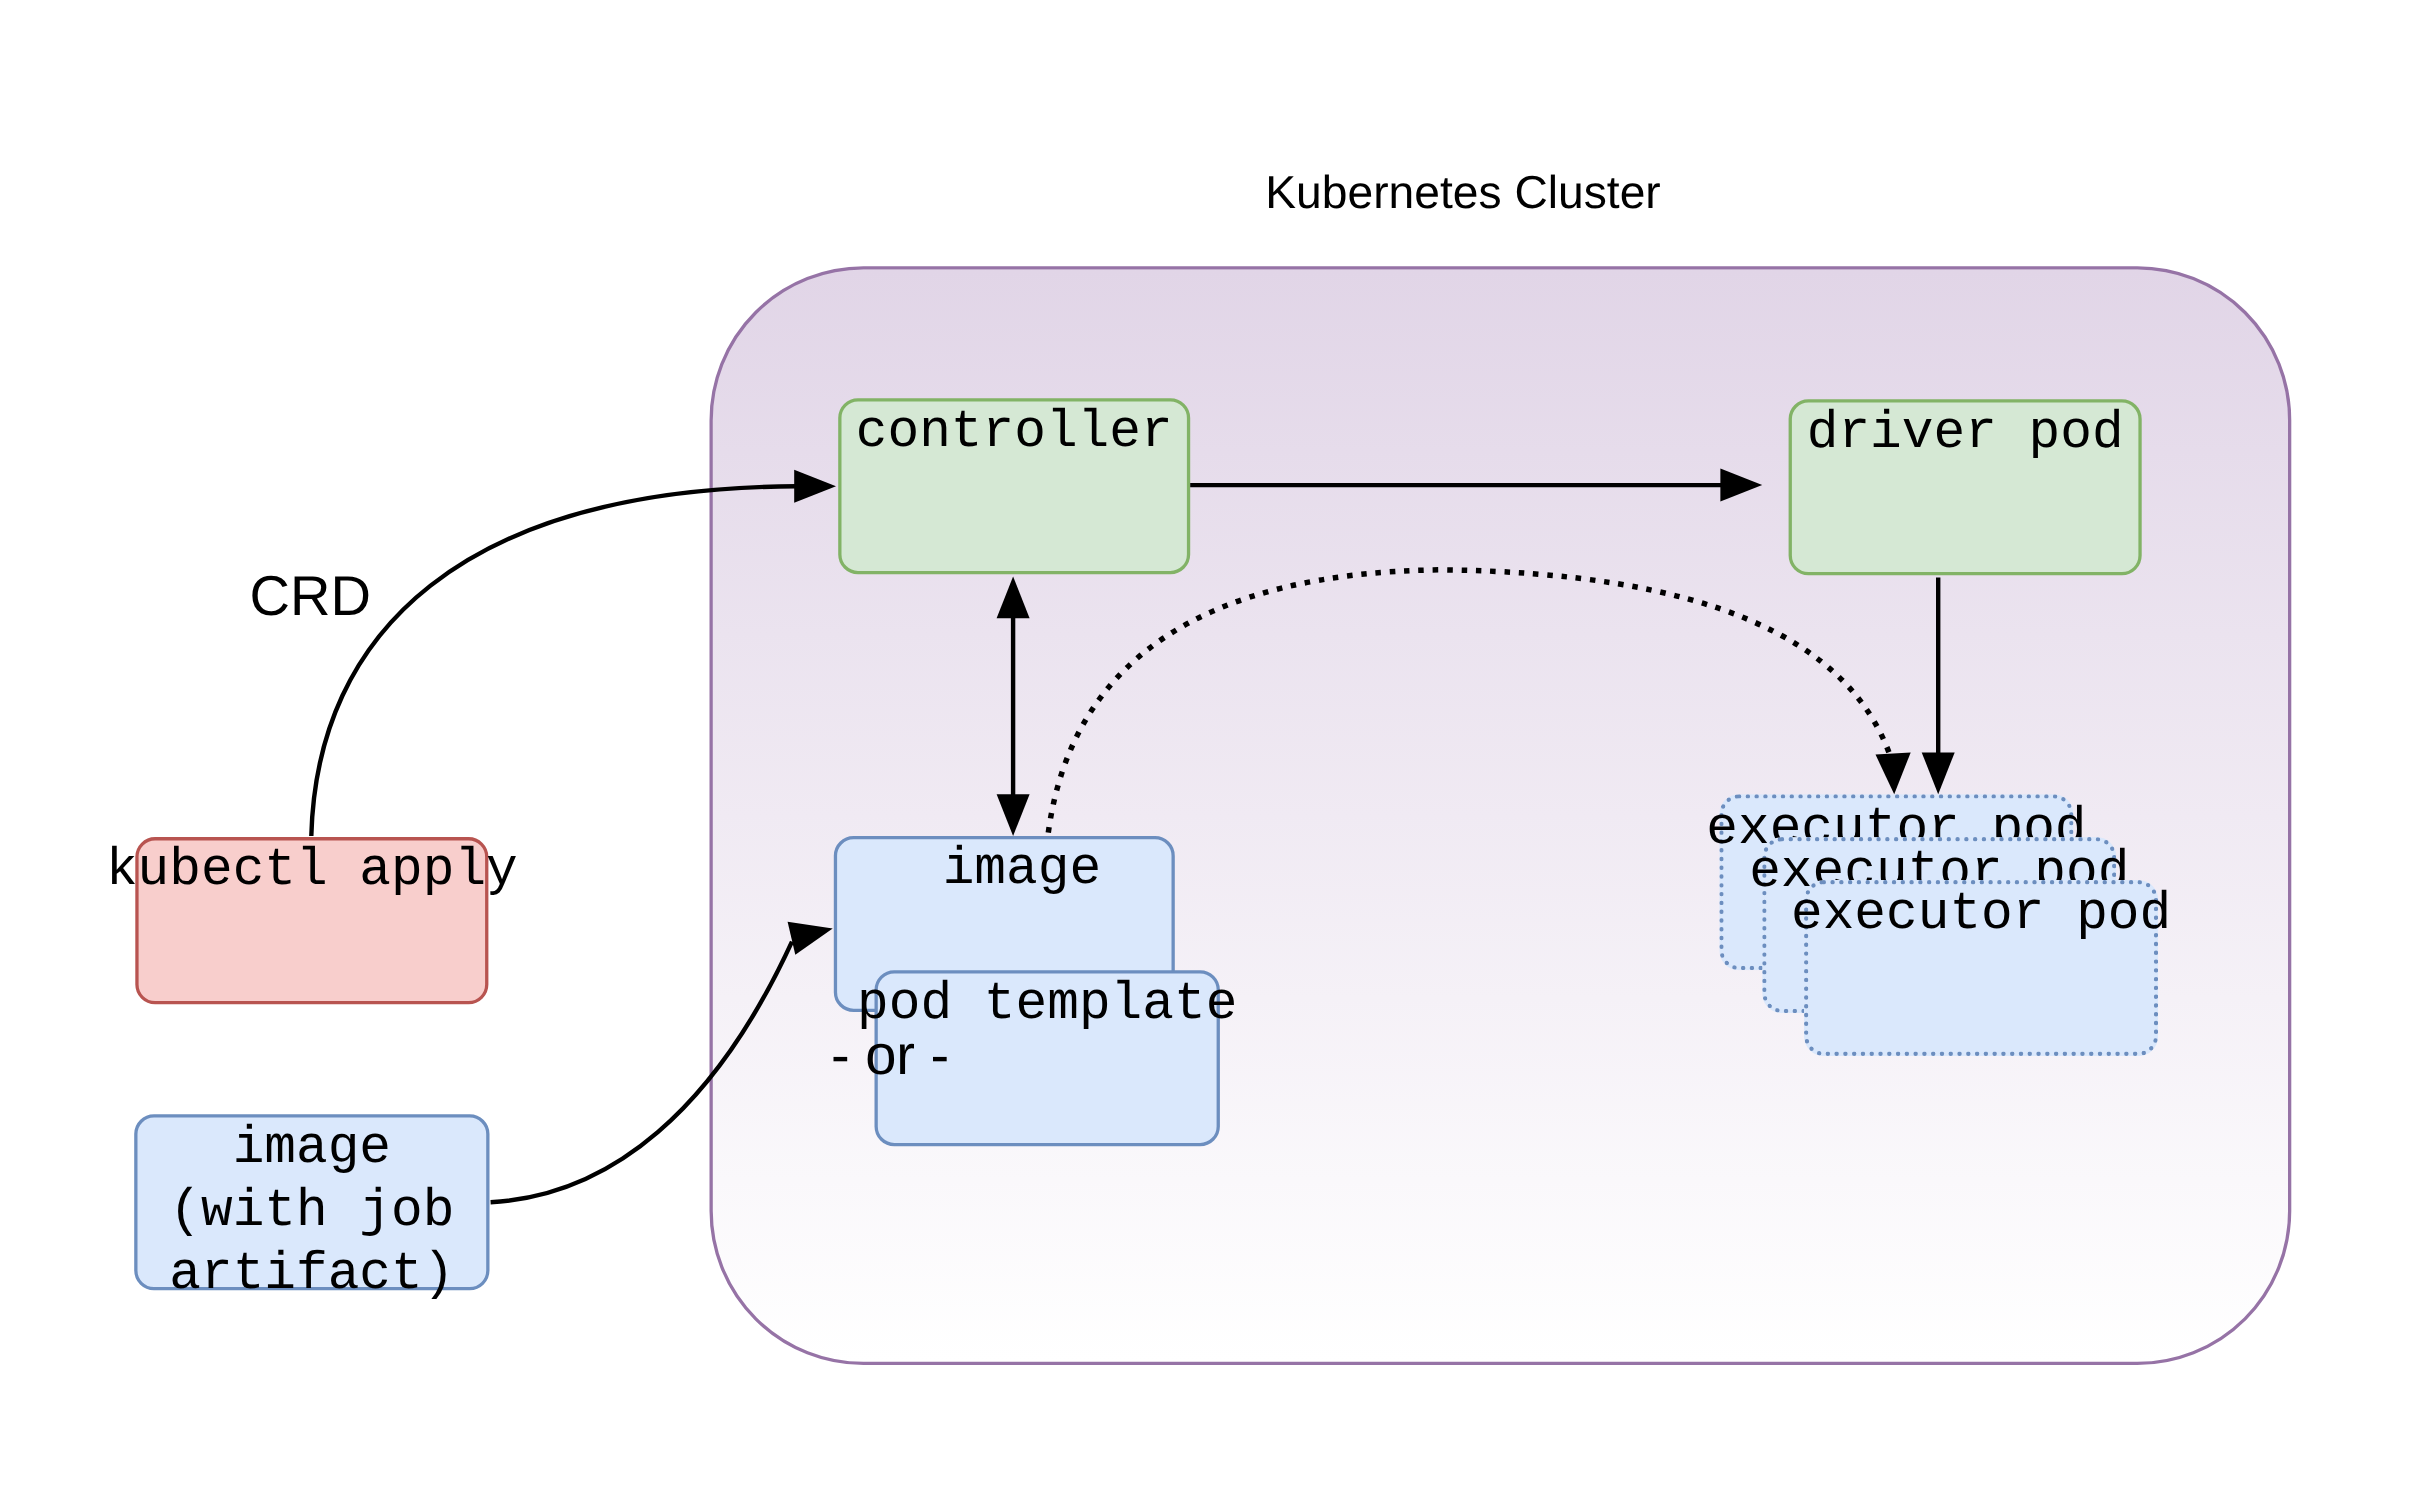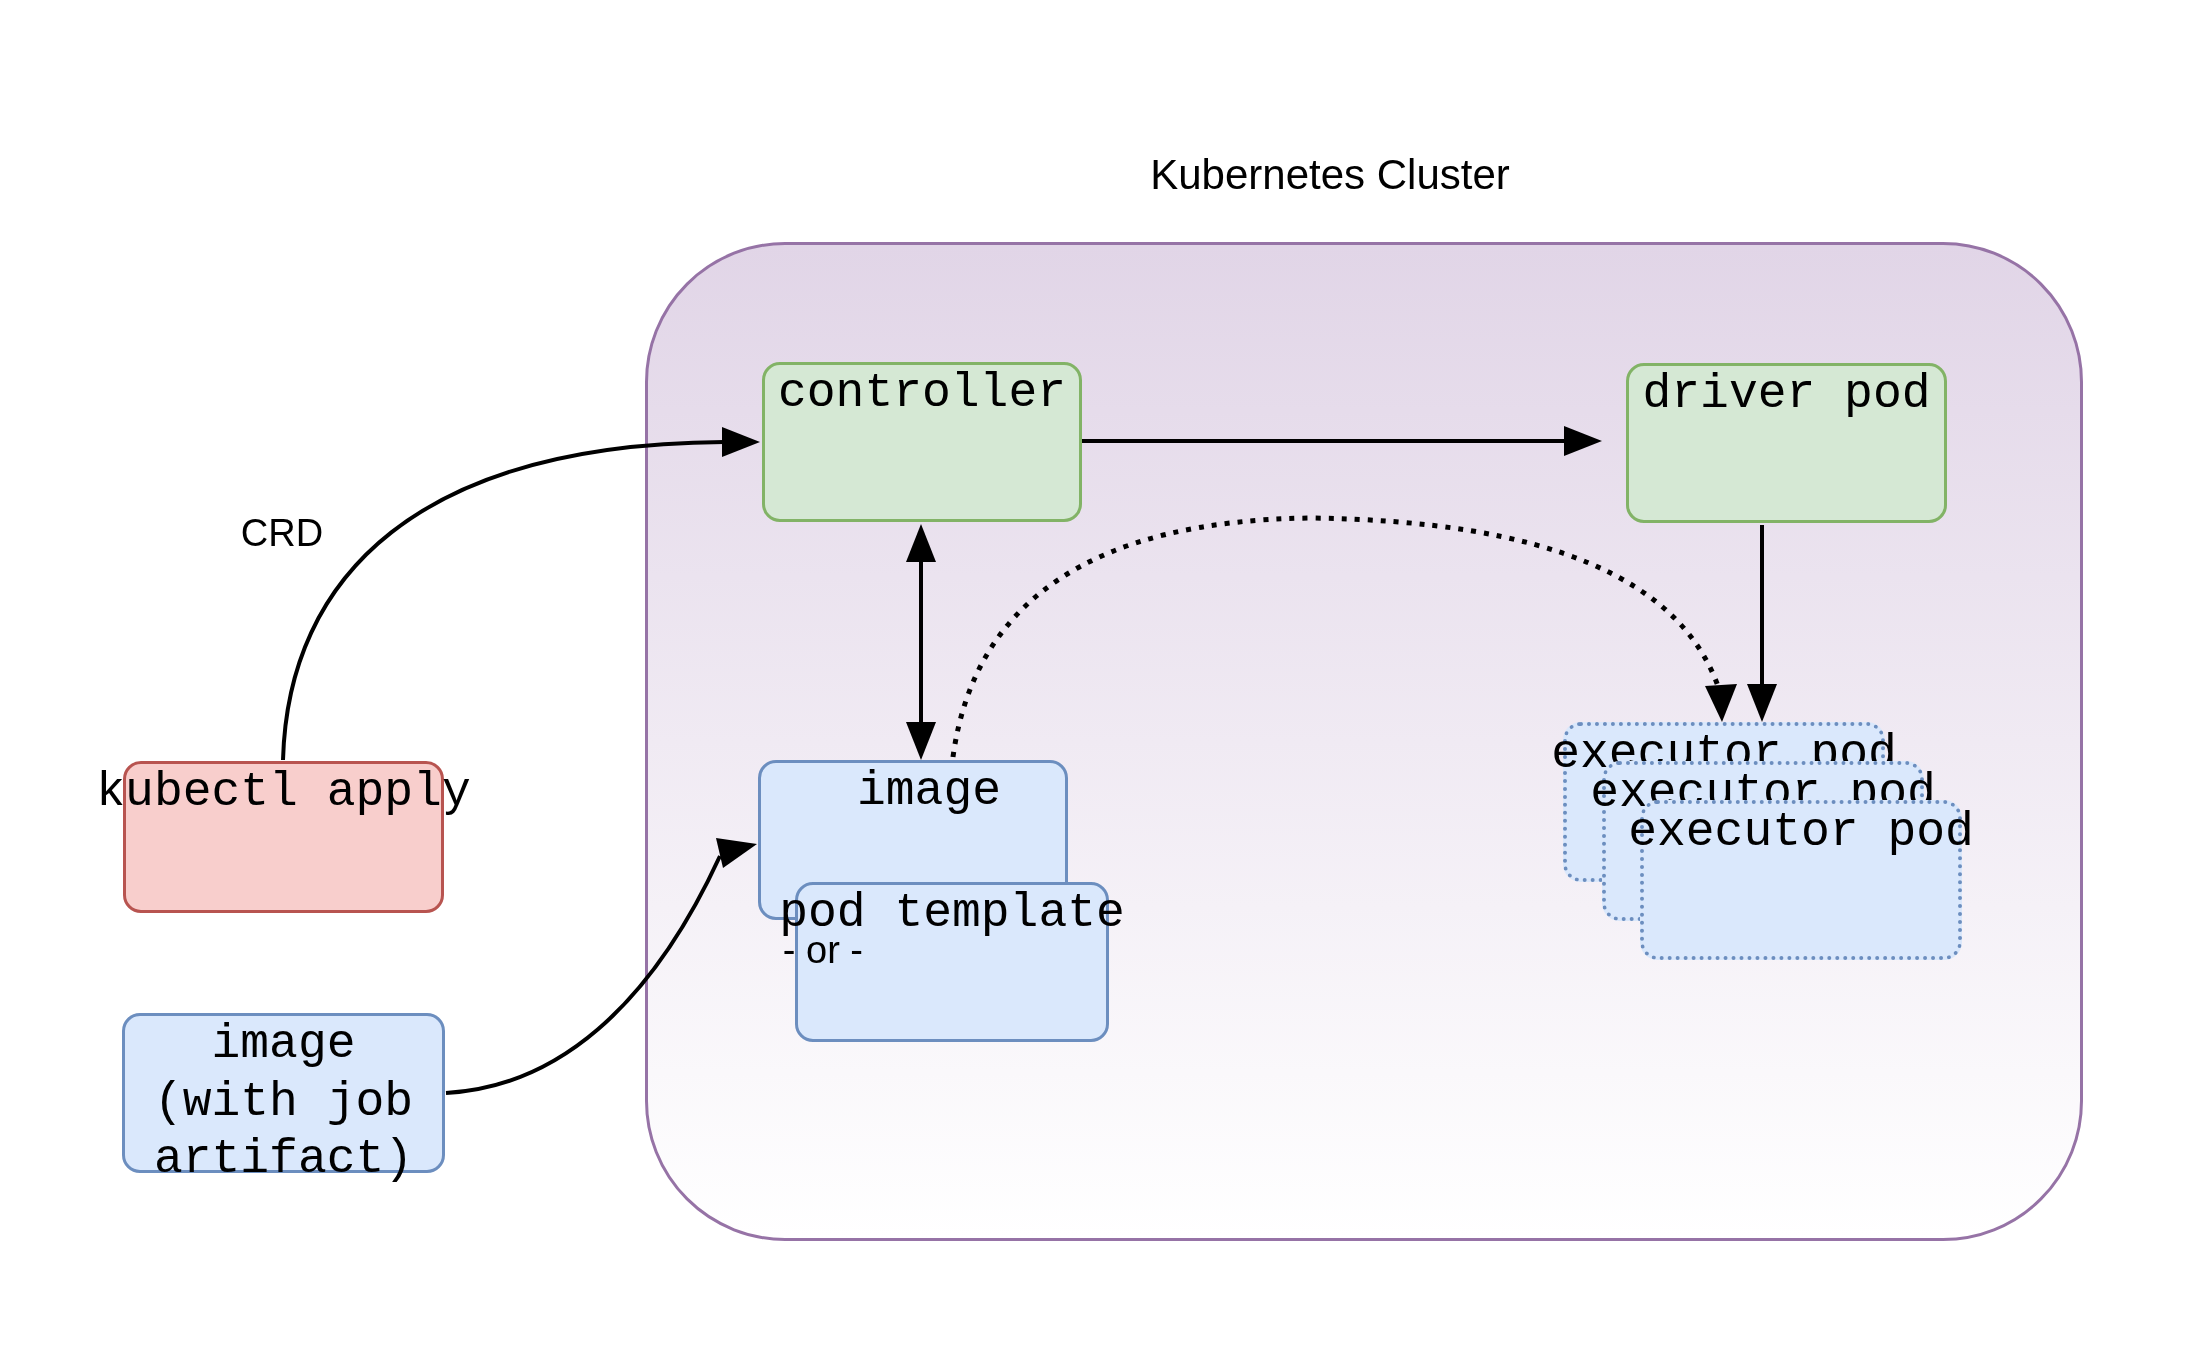--- a/index.html
+++ b/index.html
@@ -64,21 +64,21 @@
   .node-pod-template{left:795px;top:882px;width:314px;height:160px;}
   .node-executor-back{left:1563px;top:722px;width:322px;height:160px;}
   .node-executor-mid{left:1602px;top:761px;width:322px;height:160px;}
   .node-executor-front{left:1640px;top:800px;width:322px;height:160px;}
   .node-kubectl-apply{left:123px;top:761px;width:321px;height:152px;}
   .node-image-artifact{left:122px;top:1013px;width:323px;height:160px;white-space:normal;}
   .node-image-artifact .wrap{width:300px;}
 
   .float-label{
     position:absolute;
-    font-size:38px;
+    font-size:51px;
     z-index:2;
     white-space:nowrap;
   }
   .label-crd{left:182px;top:512px;width:200px;text-align:center;}
   .label-or{left:663px;top:929px;width:200px;text-align:right;}
 
   .arrows{
     position:absolute;left:0;top:0;width:2204px;height:1364px;
     z-index:3;
     pointer-events:none;

